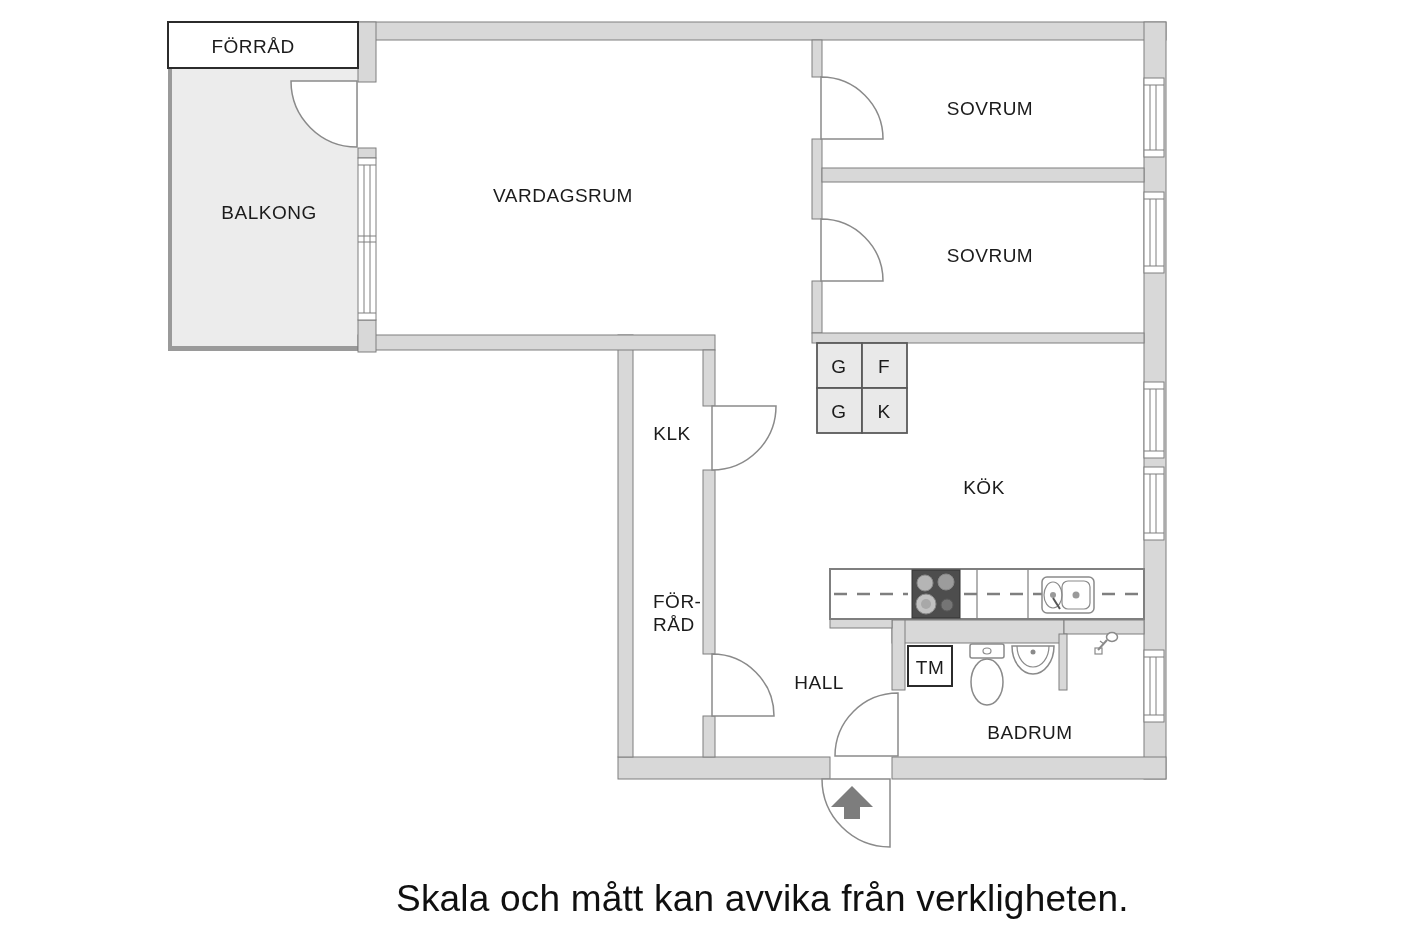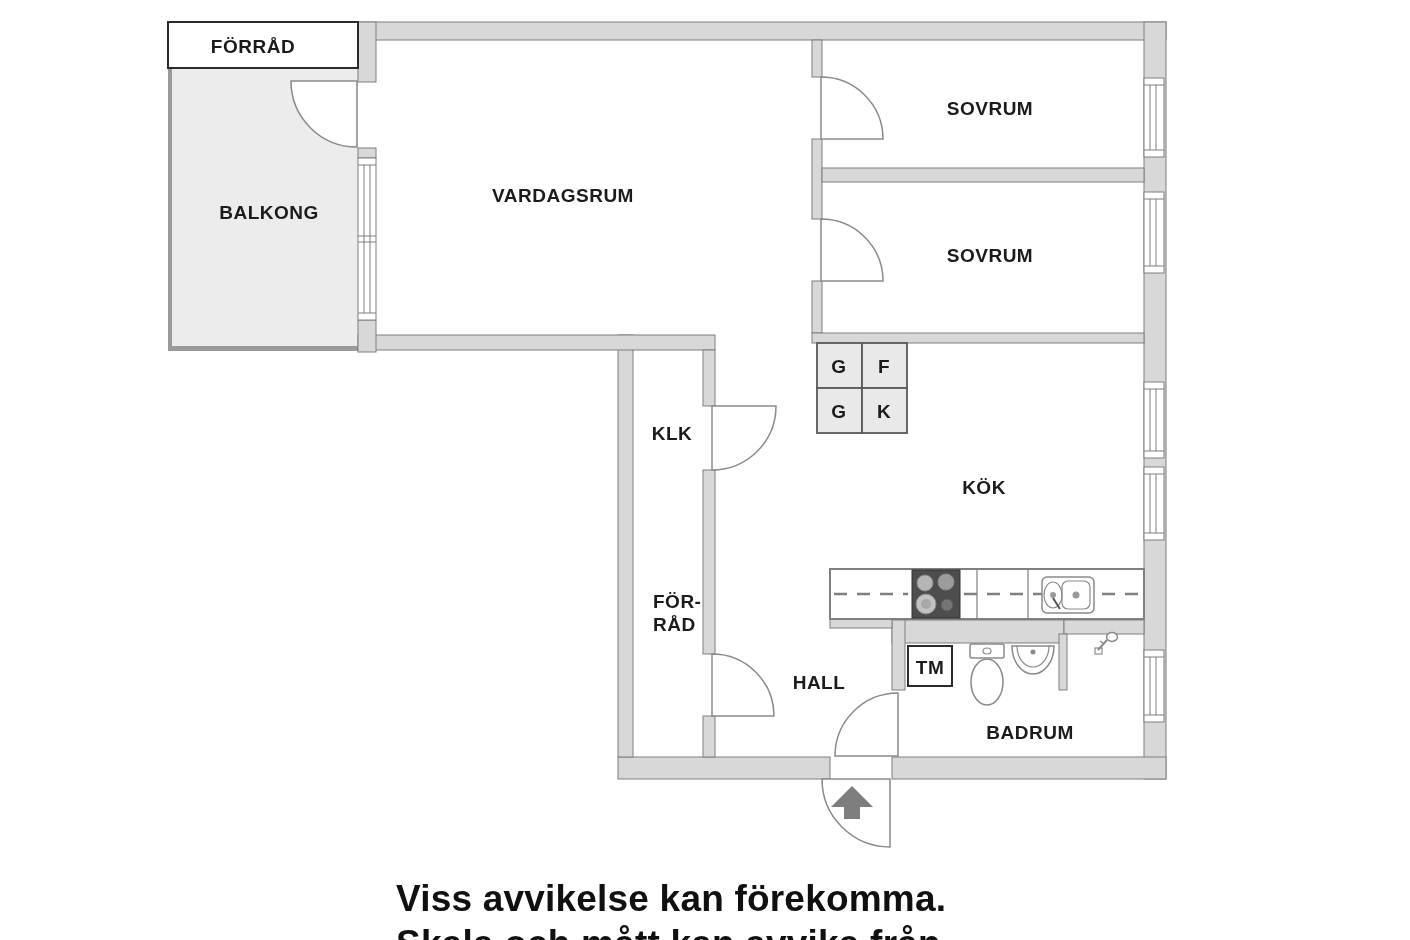--- a/index.html
+++ b/index.html
@@ -1,17 +1,17 @@
 <!DOCTYPE html>
 <html style="--wall_fill: #d8d8d8; --wall_stroke: #7f7f7f; --door_stroke: #8a8a8a; --balcony_fill: #ececec; --balcony_edge: #9a9a9a; --cabinet_fill: #e9e9e9; --stove_dark: #4d4d4d; --arrow: #7d7d7d; --text: #1b1b1b;"><head>
 <meta charset="utf-8">
 <style>
   html,body{margin:0;padding:0;background:#fff;}
   .stage{position:relative;width:1252px;height:940px;background:#fff;overflow:hidden;
-         font-family:"Liberation Sans",sans-serif;font-weight:bold;}
+         font-family:"Liberation Sans",sans-serif;}
   .stage svg{position:absolute;left:0;top:0;}
   .wall{fill:var(--wall_fill);stroke:var(--wall_stroke);stroke-width:1;}
   .win{fill:#ffffff;stroke:var(--wall_stroke);stroke-width:1;}
   .winline{stroke:var(--wall_stroke);stroke-width:1;fill:none;}
   .door{fill:#ffffff;stroke:var(--door_stroke);stroke-width:1.5;}
   .fixture{fill:#ffffff;stroke:var(--door_stroke);stroke-width:1.5;}
   .thinfix{fill:none;stroke:var(--door_stroke);stroke-width:1.2;}
   .balcony{fill:var(--balcony_fill);}
   .balcony-edge{fill:var(--balcony_edge);}
   .whitebox{fill:#ffffff;stroke:#2b2b2b;stroke-width:2;}
@@ -190,16 +190,15 @@
   <g>
     <text class="lbl" x="839" y="366">G</text>
     <text class="lbl" x="884" y="366">F</text>
     <text class="lbl" x="839" y="411">G</text>
     <text class="lbl" x="884" y="411">K</text>
     <text class="lbl" x="930" y="667">TM</text>
   </g>
 </svg>
 
   <div class="disclaimer">
-    <div>Viss avvikelse kan förekomma.</div>
     <div>Skala och mått kan avvika från verkligheten.</div>
   </div>
 </div>
 
 </body></html>

